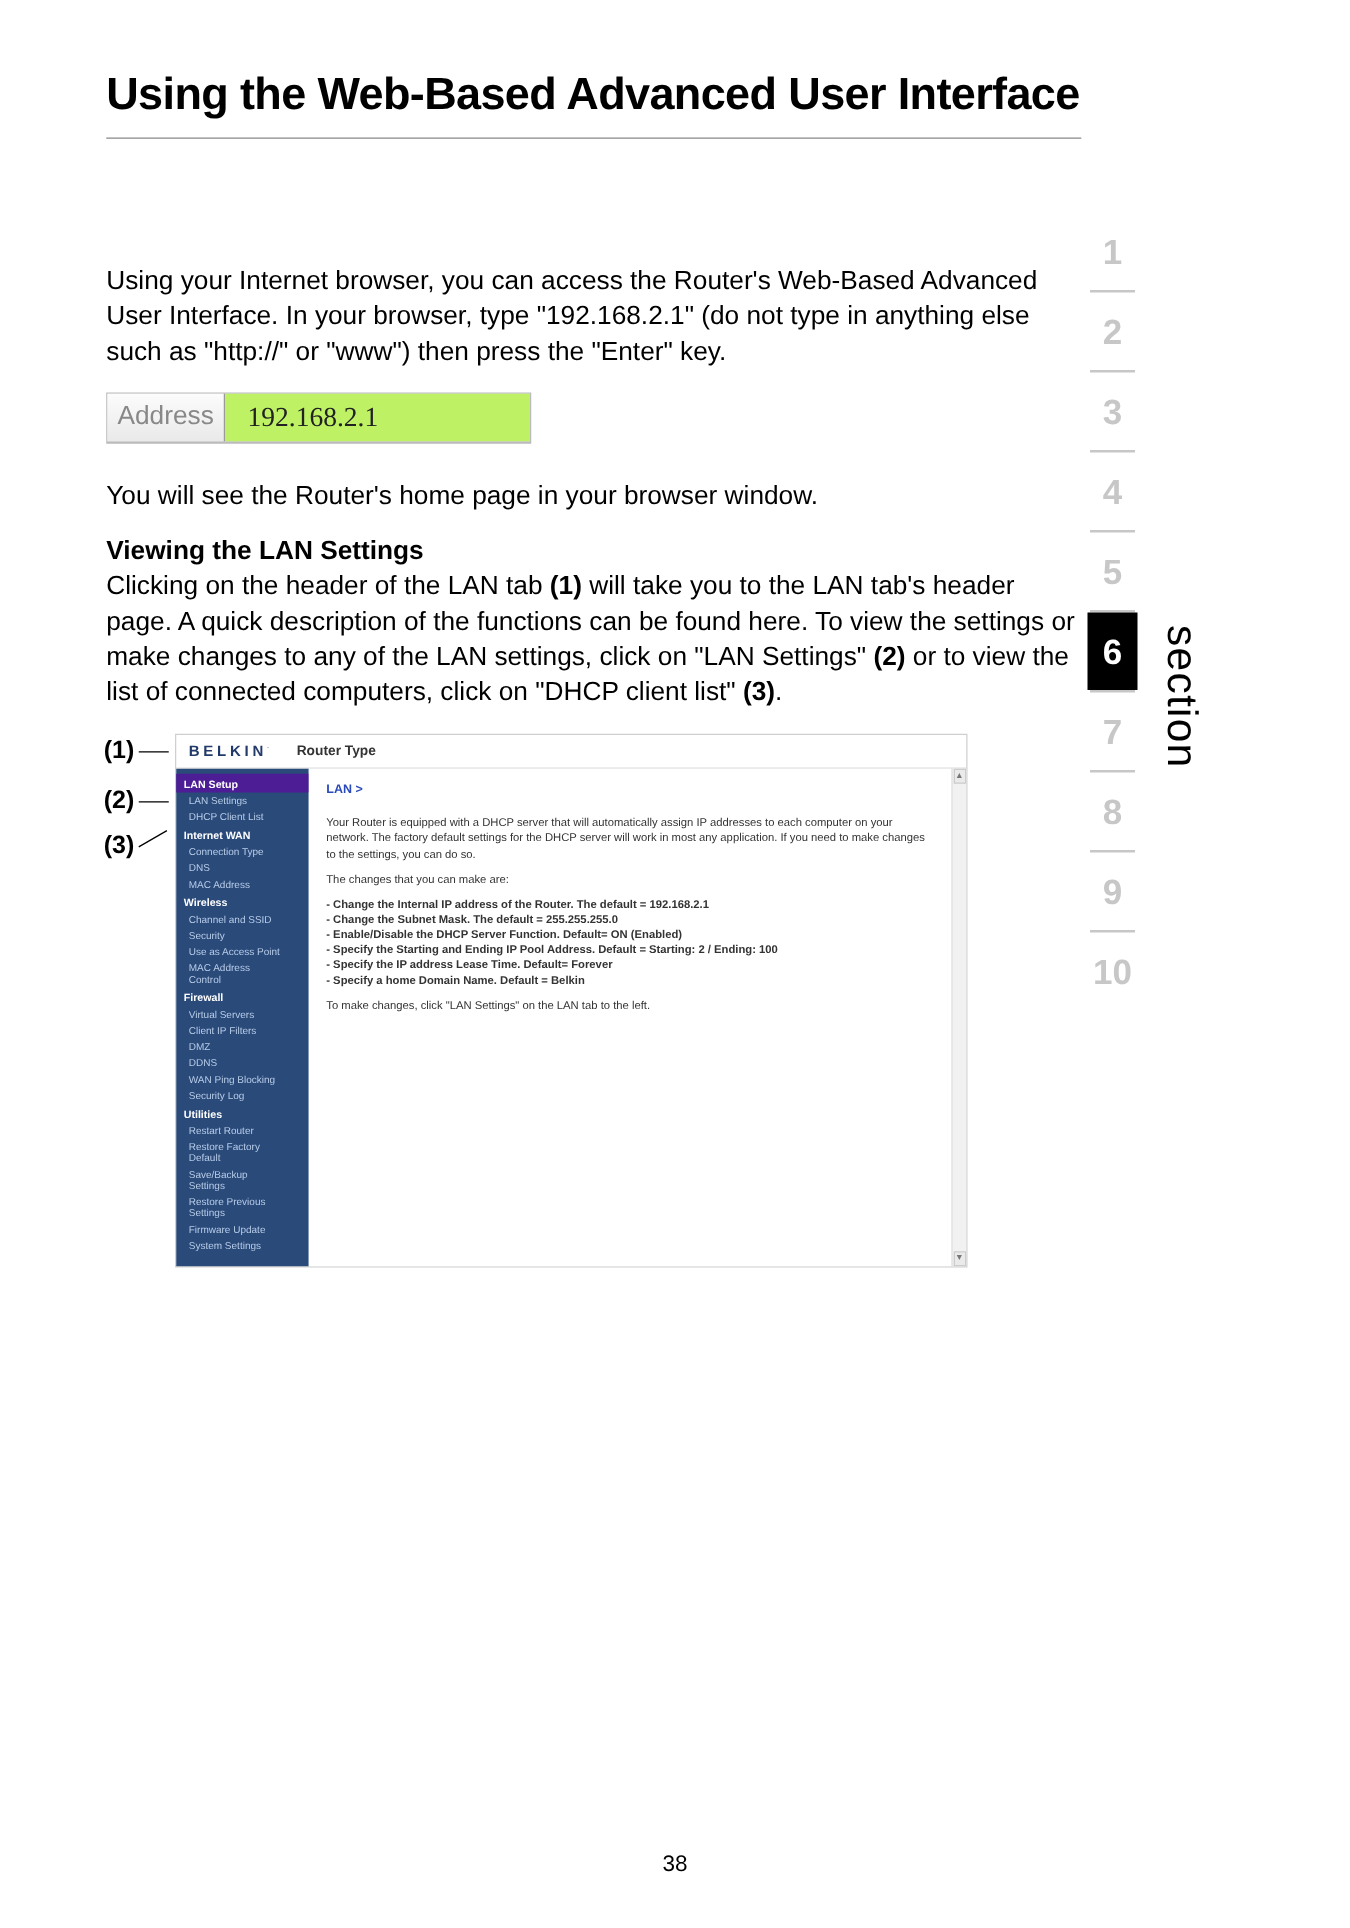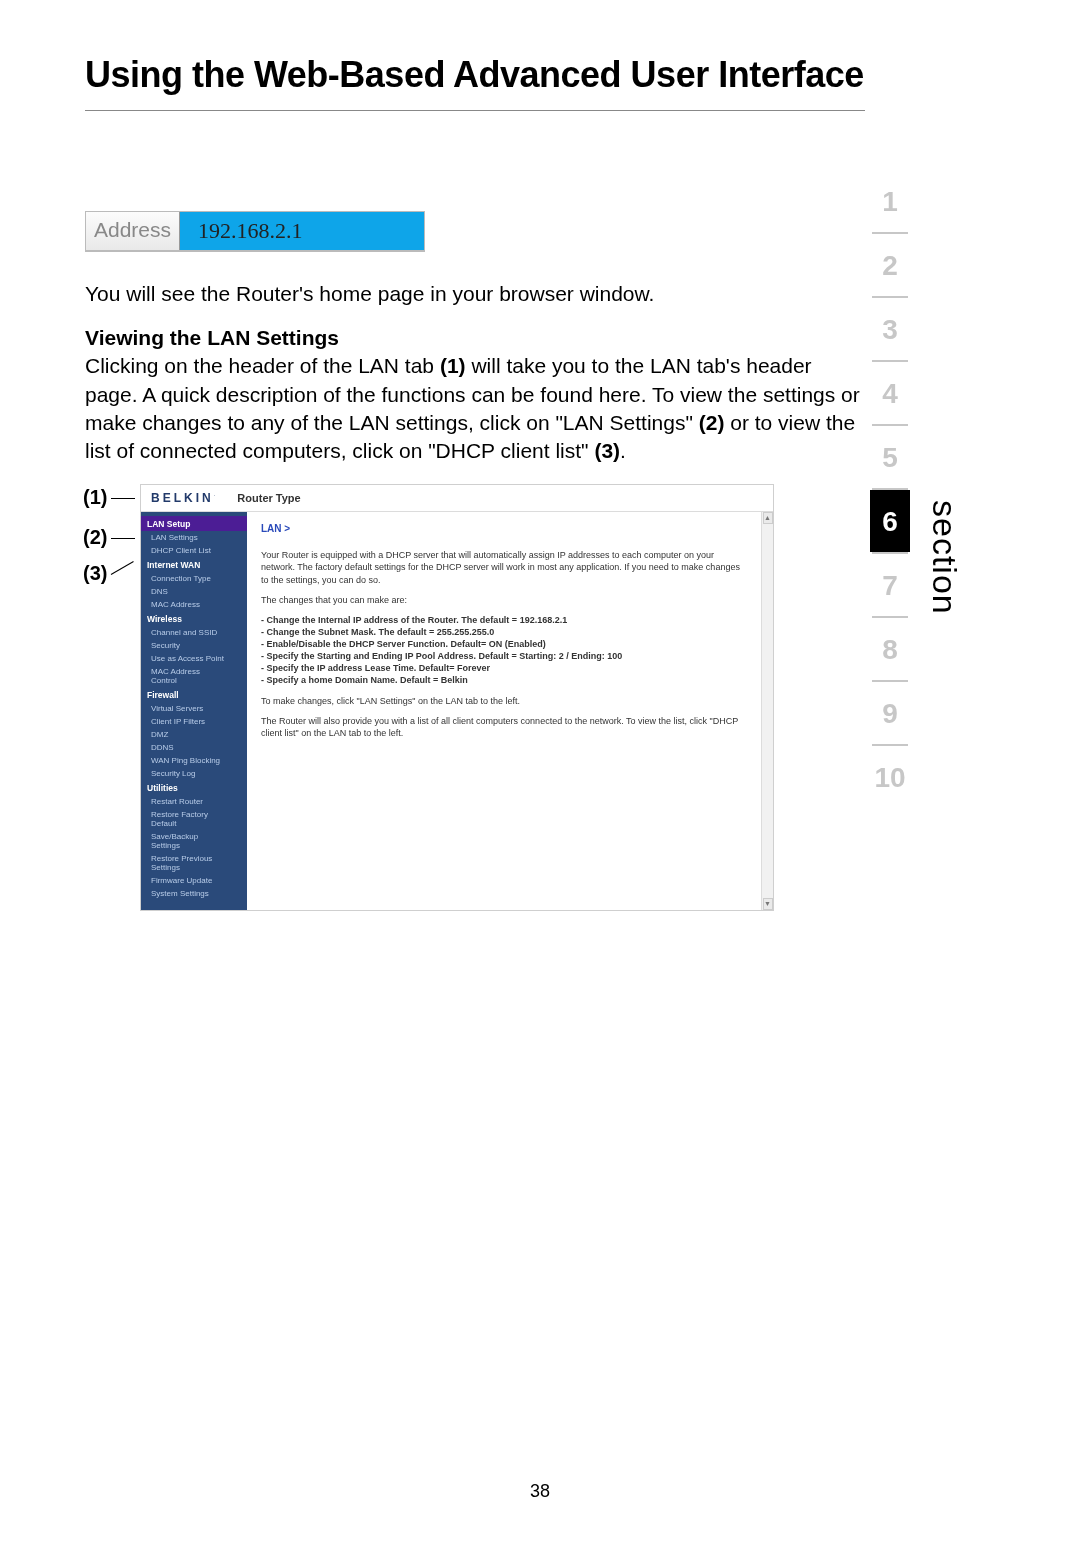--- a/index.html
+++ b/index.html
@@ -47,21 +47,21 @@
     border-right: 1px solid #999;
     background: #f0f0f0;
     background: linear-gradient(#fcfcfc,#e9e9e9);
   }
   .address-value {
     font-family: "Times New Roman", serif;
     font-size: 22px;
     color: #222;
     padding: 6px 18px;
     flex: 1;
-    background: #0ea5e9;
+    background: #bef264;
   }
   .sub-heading {
     font-size: 21px;
     font-weight: bold;
     margin-top: 10px;
     margin-bottom: 2px;
   }
 
   
   .section-strip {
@@ -234,20 +234,21 @@
   <div class="section-sep"></div>
   <div class="section-num">10</div>
 </div>
 <div class="section-label">section</div>
 
 <div class="main-col">
   <div class="title-wrap">
     <div class="title">Using the Web-Based Advanced User Interface</div>
   </div>
 
+  <div class="para">Using your Internet browser, you can access the Router's Web-Based Advanced User Interface. In your browser, type "192.168.2.1" (do not type in anything else such as "http://" or "www") then press the "Enter" key.</div>
 
   <div class="address-box">
     <div class="address-label">Address</div>
     <div class="address-value">192.168.2.1</div>
   </div>
 
   <div class="para">You will see the Router's home page in your browser window.</div>
 
   <div class="sub-heading">Viewing the LAN Settings</div>
 
@@ -311,21 +312,20 @@
           <div class="breadcrumb">LAN &gt;</div>
           <p>Your Router is equipped with a DHCP server that will automatically assign IP addresses to each computer on your network. The factory default settings for the DHCP server will work in most any application. If you need to make changes to the settings, you can do so.</p>
           <p>The changes that you can make are:</p>
           <div class="bold">- Change the Internal IP address of the Router. The default = 192.168.2.1</div>
           <div class="bold">- Change the Subnet Mask. The default = 255.255.255.0</div>
           <div class="bold">- Enable/Disable the DHCP Server Function. Default= ON (Enabled)</div>
           <div class="bold">- Specify the Starting and Ending IP Pool Address. Default = Starting: 2 / Ending: 100</div>
           <div class="bold">- Specify the IP address Lease Time. Default= Forever</div>
           <div class="bold" style="margin-bottom:8px">- Specify a home Domain Name. Default = Belkin</div>
           <p>To make changes, click "LAN Settings" on the LAN tab to the left.</p>
-          <p>The Router will also provide you with a list of all client computers connected to the network. To view the list, click "DHCP client list" on the LAN tab to the left.</p>
         </div>
 
         <div class="scroll-rail">
           <div class="scroll-arrow">▲</div>
           <div class="scroll-track"></div>
           <div class="scroll-arrow">▼</div>
         </div>
       </div>
     </div>
   </div>

